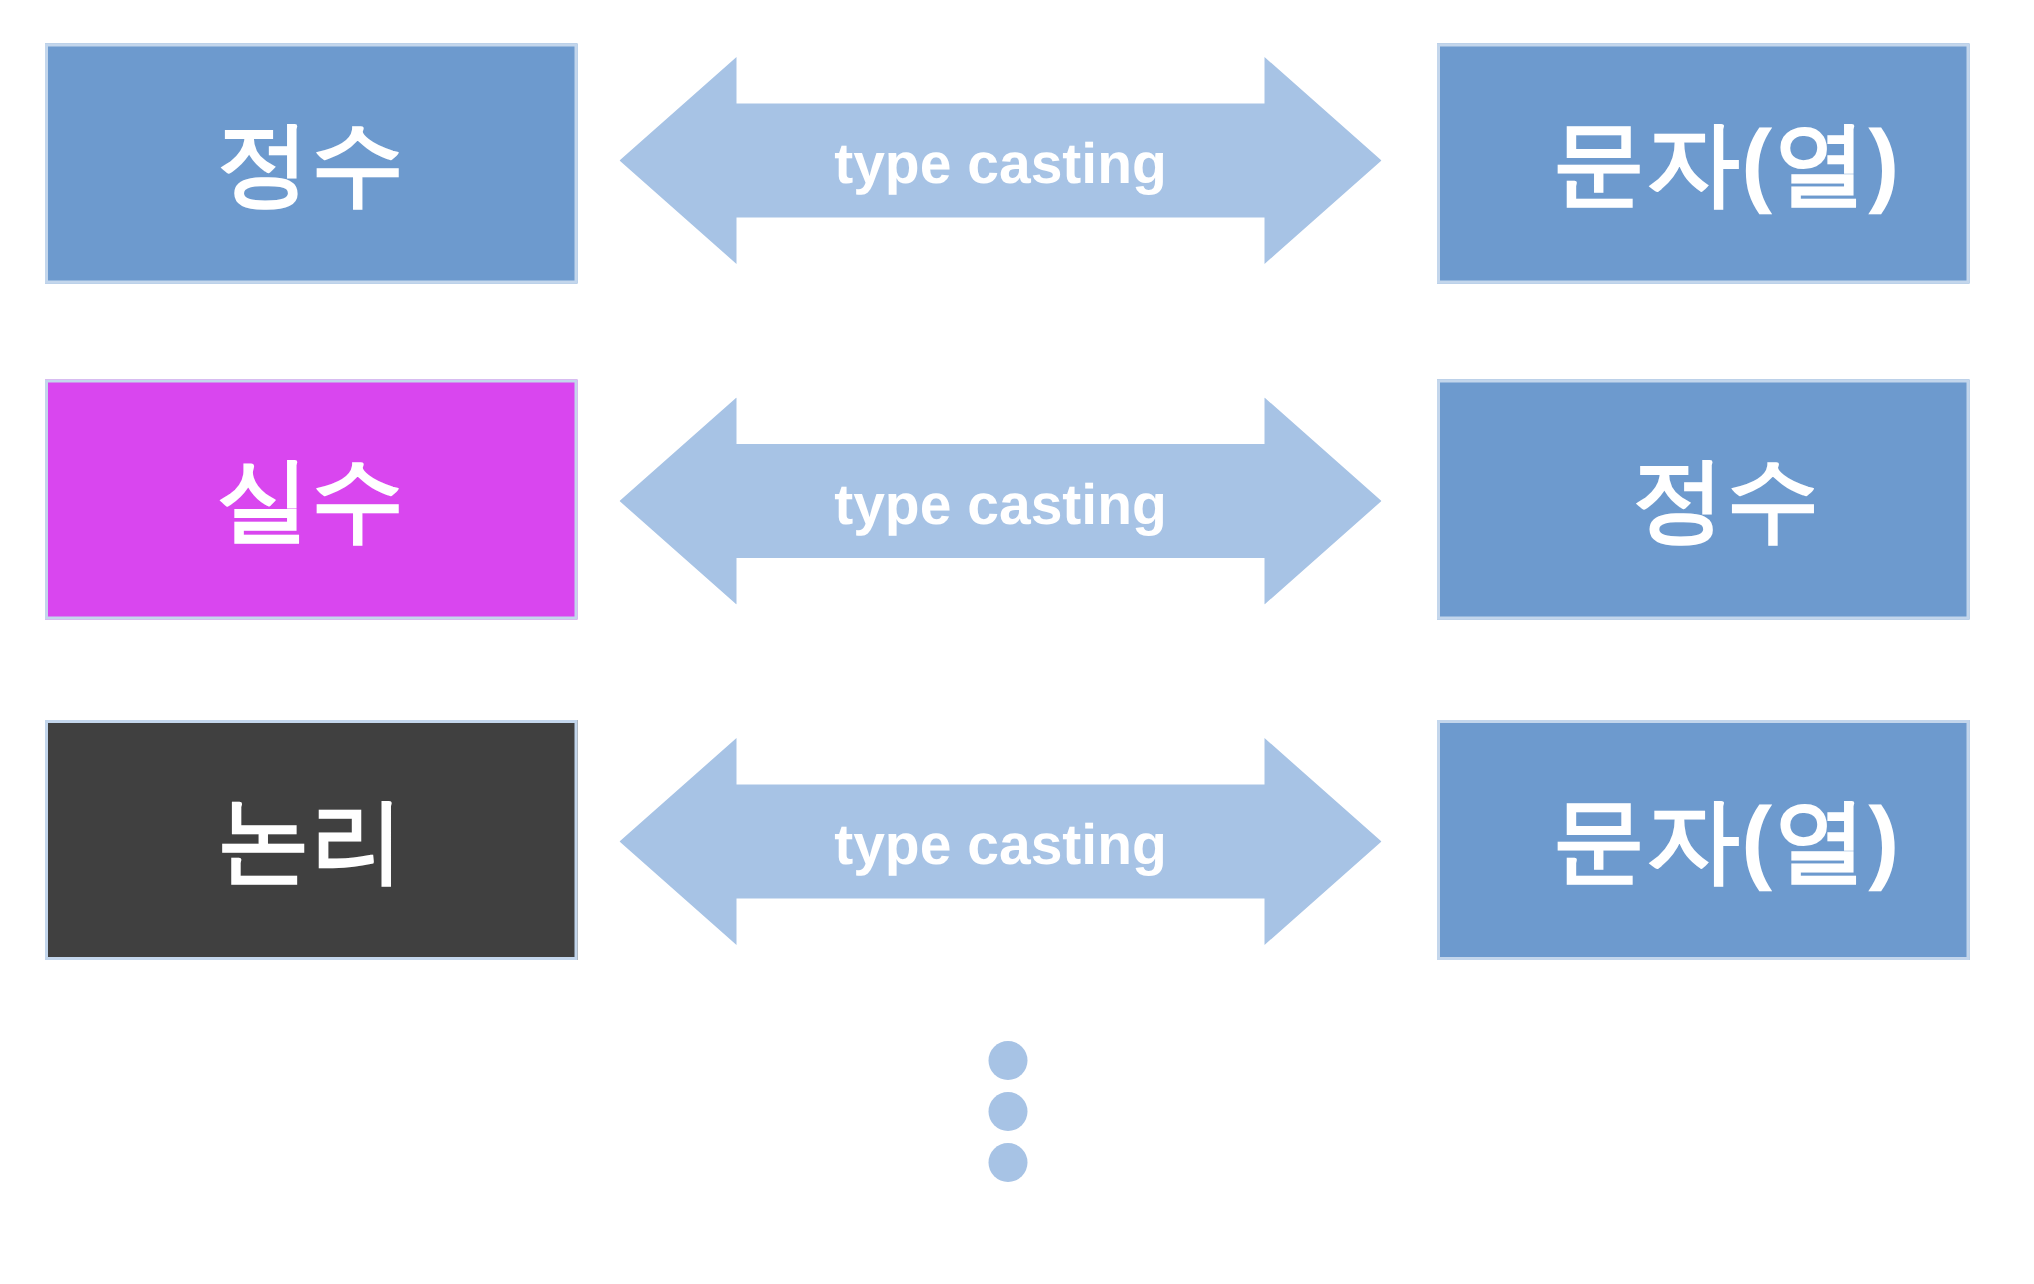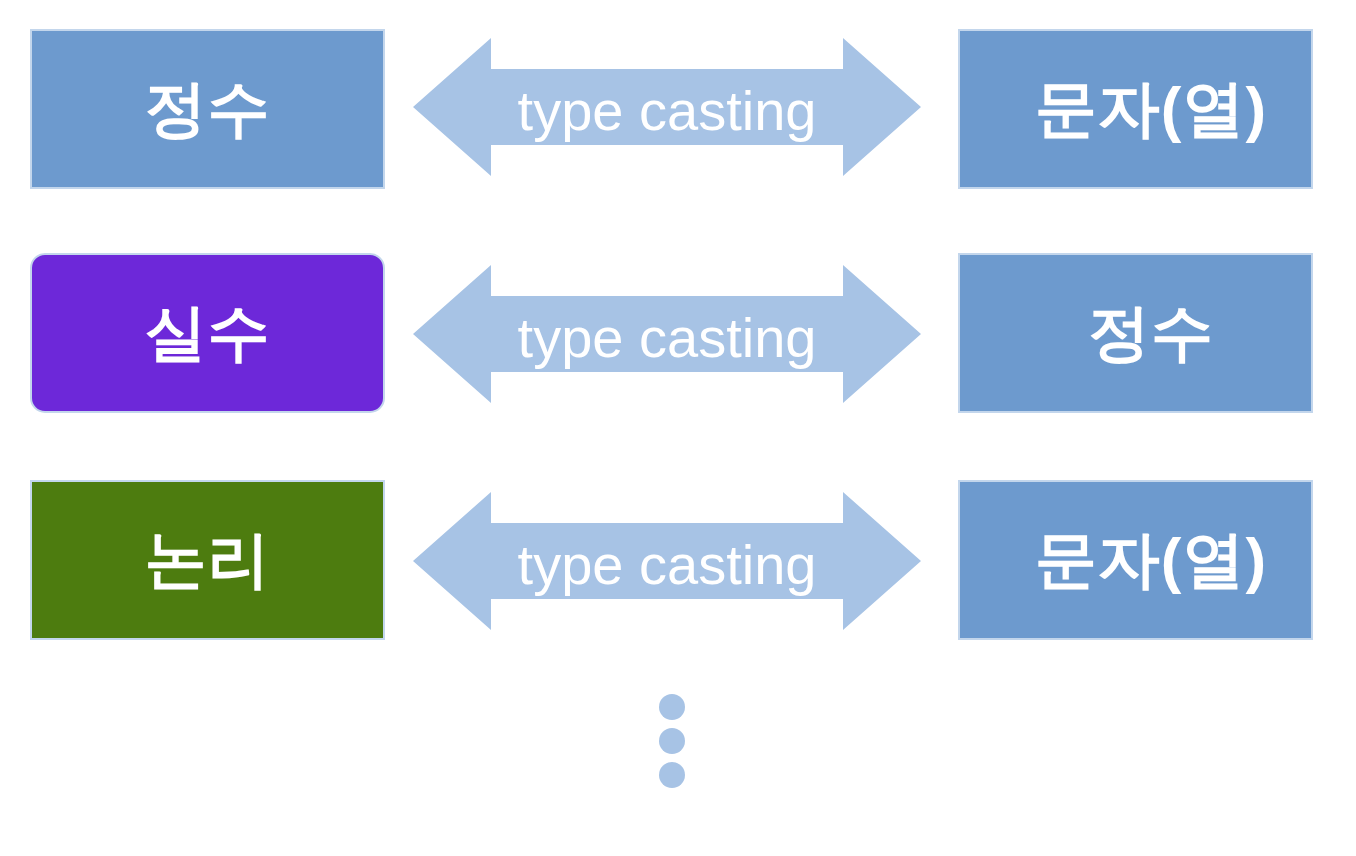--- a/index.html
+++ b/index.html
@@ -56,22 +56,22 @@
     left: 0;
     top: 0;
     width: 100%;
     height: 100%;
     display: flex;
     align-items: center;
     justify-content: center;
     padding-top: 6px;
     box-sizing: border-box;
     color: #ffffff;
-    font-size: 56px;
-    font-weight: 400;
+    font-size: 38px;
+    font-weight: 700;
     letter-spacing: 0px;
     white-space: nowrap;
   }
   .dots-wrap {
     position: absolute;
     left: 652px;
     top: 687px;
     width: 40px;
     height: 120px;
   }
@@ -85,32 +85,32 @@
 
   <div class="arrow-wrap arrow-row1">
     <svg viewBox="0 0 508 138" aria-hidden="true">
       <polygon points="0,69 78,0 78,31 430,31 430,0 508,69 430,138 430,107 78,107 78,138" fill="#A7C3E5"></polygon>
     </svg>
     <div class="arrow-label" style="color: rgb(255, 255, 255);">type casting</div>
   </div>
 
   <div class="type-box col-right row1" style="background-color: rgb(109, 154, 206); border-color: rgb(195, 214, 236); color: rgb(255, 255, 255);">문자(열)</div>
 
-  <div class="type-box col-left row2" style="background-color: #6d28d9; border-color: rgb(195, 214, 236); color: rgb(255, 255, 255); border-radius: 15px;">실수</div>
+  <div class="type-box col-left row2" style="background-color: #d946ef; border-color: rgb(195, 214, 236); color: rgb(255, 255, 255);">실수</div>
 
   <div class="arrow-wrap arrow-row2">
     <svg viewBox="0 0 508 138" aria-hidden="true">
       <polygon points="0,69 78,0 78,31 430,31 430,0 508,69 430,138 430,107 78,107 78,138" fill="#A7C3E5"></polygon>
     </svg>
     <div class="arrow-label" style="color: rgb(255, 255, 255);">type casting</div>
   </div>
 
   <div class="type-box col-right row2" style="background-color: rgb(109, 154, 206); border-color: rgb(195, 214, 236); color: rgb(255, 255, 255);">정수</div>
 
-  <div class="type-box col-left row3" style="background-color: #4d7c0f; border-color: rgb(195, 214, 236); color: rgb(255, 255, 255); text-align: right;">논리</div>
+  <div class="type-box col-left row3" style="background-color: #404040; border-color: rgb(195, 214, 236); color: rgb(255, 255, 255); text-align: right;">논리</div>
 
   <div class="arrow-wrap arrow-row3">
     <svg viewBox="0 0 508 138" aria-hidden="true">
       <polygon points="0,69 78,0 78,31 430,31 430,0 508,69 430,138 430,107 78,107 78,138" fill="#A7C3E5"></polygon>
     </svg>
     <div class="arrow-label" style="color: rgb(255, 255, 255);">type casting</div>
   </div>
 
   <div class="type-box col-right row3" style="background-color: rgb(109, 154, 206); border-color: rgb(195, 214, 236); color: rgb(255, 255, 255);">문자(열)</div>
 

